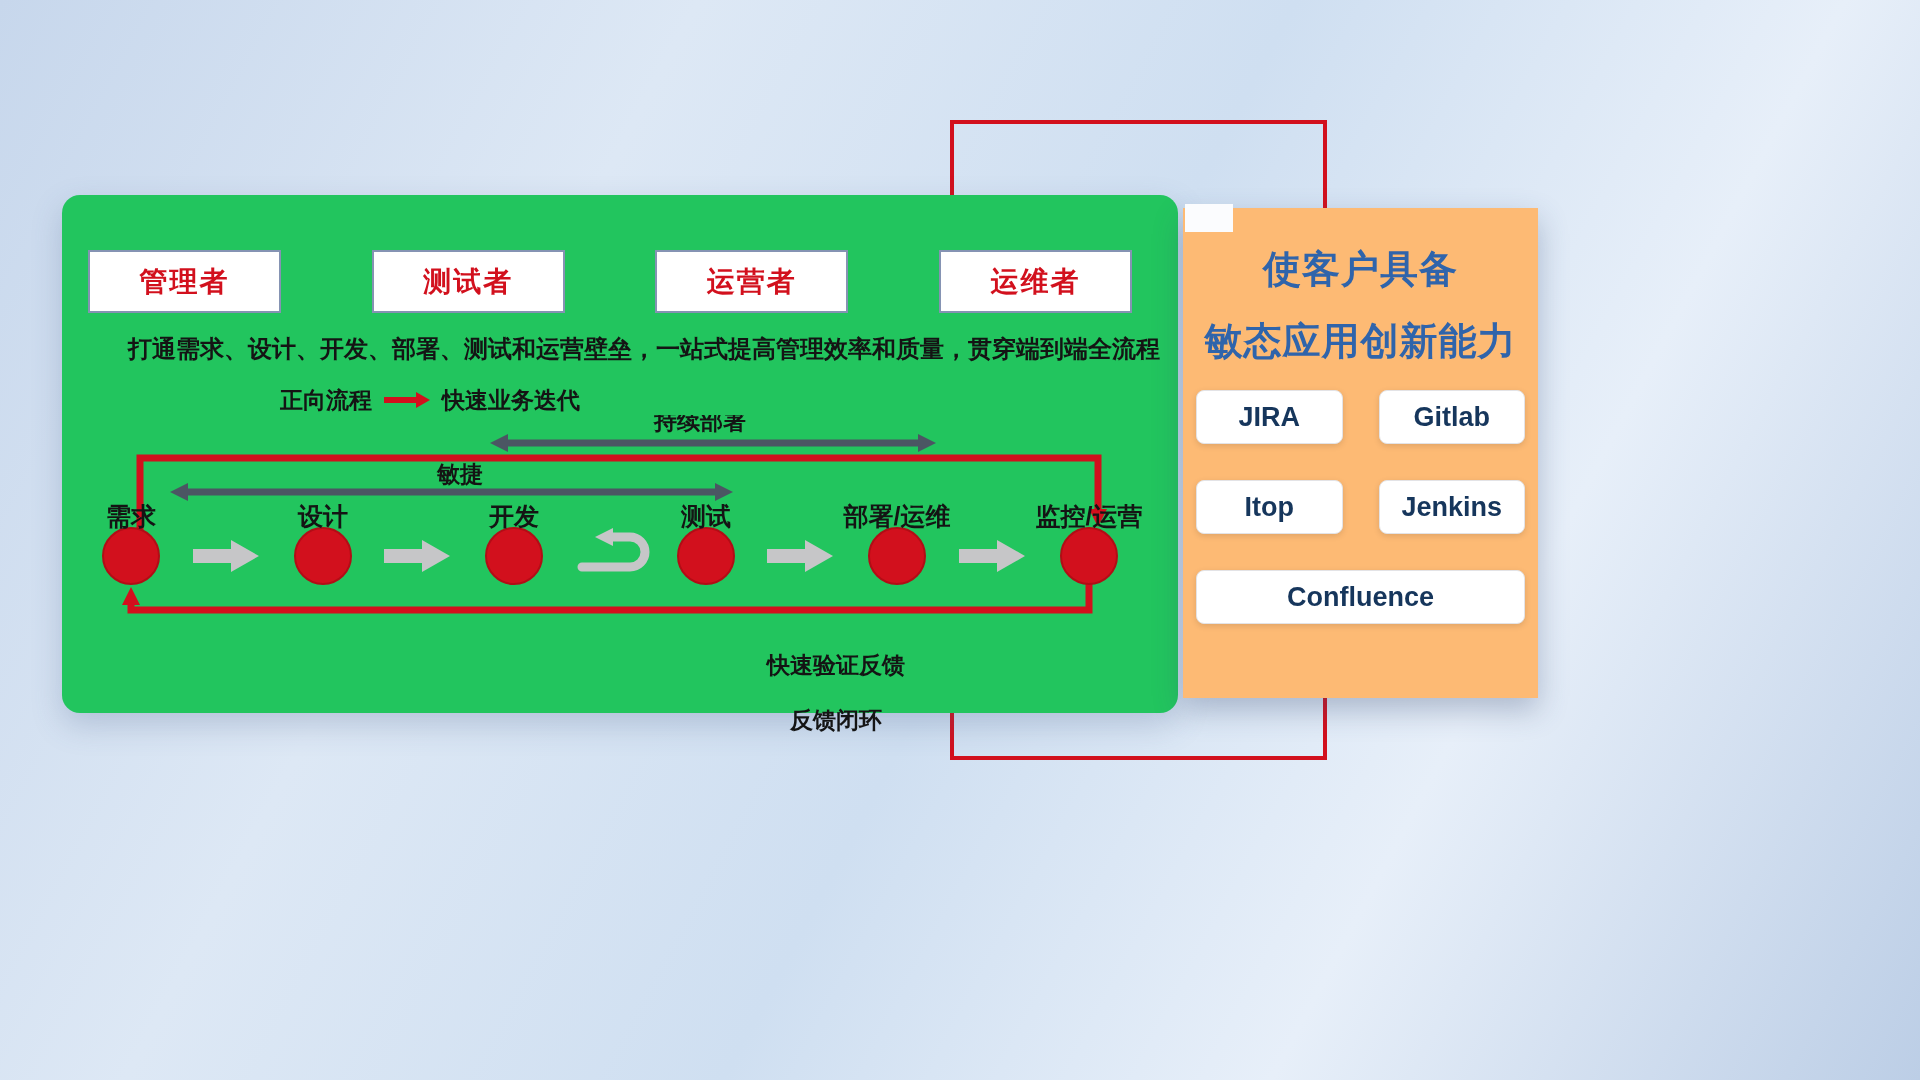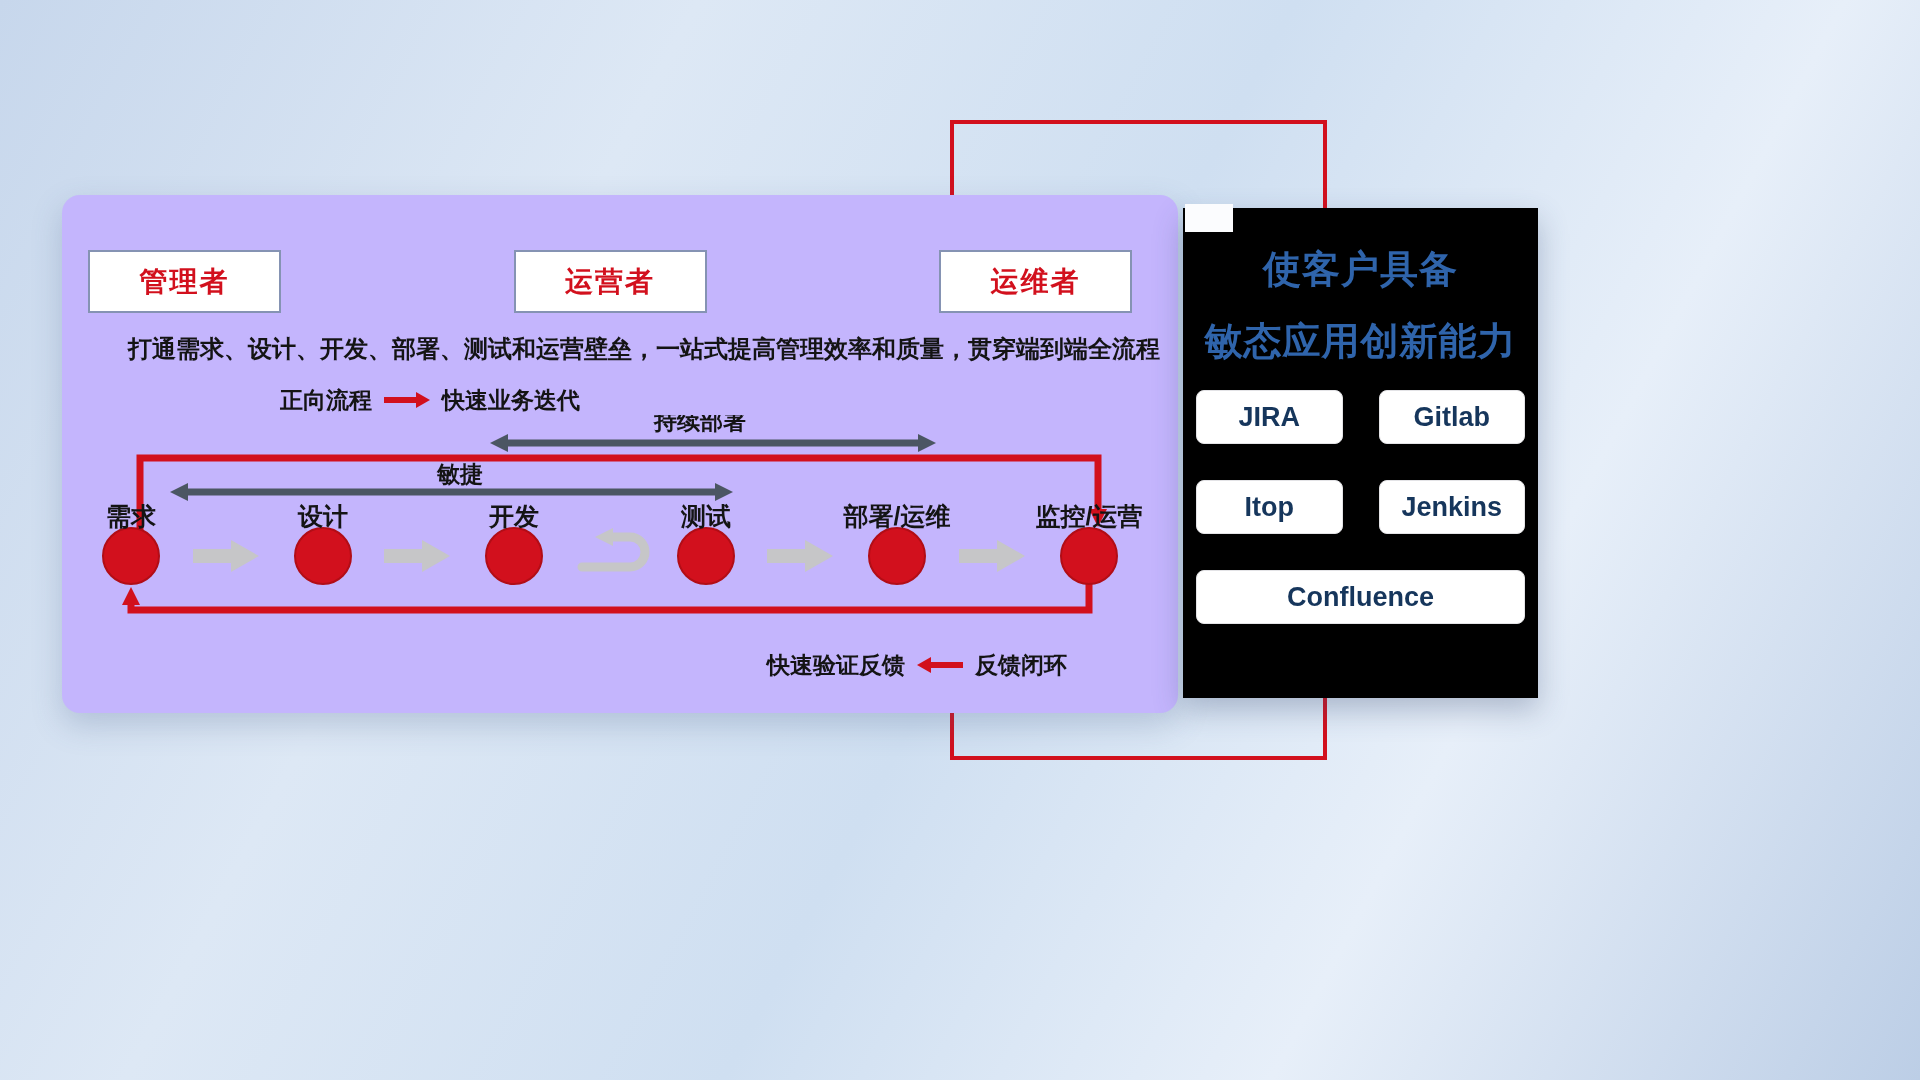--- a/index.html
+++ b/index.html
@@ -7,21 +7,21 @@
     width: 1920px; height: 1080px; overflow: hidden; position: relative;
     font-family: "Liberation Sans", "DejaVu Sans", sans-serif;
     background: linear-gradient(118deg, #c7d7ec 0%, #dde8f5 28%, #cfdff1 52%, #e7eff9 74%, #bccee6 100%);
   }
   .red-frame {
     position: absolute; left: 950px; top: 120px; width: 369px; height: 632px;
     border: 4px solid #d2101d; z-index: 1;
   }
   .panel {
     position: absolute; left: 62px; top: 195px; width: 1116px; height: 518px;
-    background: #c4b5fd; border-radius: 18px; z-index: 2;
+    background: #22c55e; border-radius: 18px; z-index: 2;
     box-shadow: 0 12px 30px rgba(70, 95, 140, 0.25);
   }
   .roles {
     position: absolute; left: 0; top: 55px; width: 100%;
     padding: 0 46px 0 26px; box-sizing: border-box;
     display: flex; justify-content: space-between;
   }
   .role-box {
     width: 193px; height: 63px; box-sizing: border-box;
     border: 2px solid #8593b3; background: #ffffff;
@@ -33,37 +33,37 @@
   .desc {
     position: absolute; left: 48px; top: 140px; width: 1050px;
     font-size: 24px; font-weight: 700; color: #141414; line-height: 28px; text-align: right;
   }
   .legend {
     position: absolute; display: flex; align-items: center; gap: 12px;
     height: 30px;
   }
   .legend span { font-size: 23px; font-weight: 700; color: #141414; }
   .legend-forward { left: 170px; top: 190px; margin-left: 48px; }
-  .legend-feedback { left: 705px; top: 455px; }
+  .legend-feedback { left: 705px; top: 455px; flex-direction: column; }
   .flow-svg { position: absolute; left: 0; top: 220px; width: 1116px; height: 250px; }
   .redline { fill: none; stroke: #d2101d; stroke-width: 7; }
   .redfill { fill: #d2101d; }
   .darkline { stroke: #4b5663; stroke-width: 7; }
   .darkfill { fill: #4b5663; }
   .grayfill { fill: #c6c6c8; }
   .grayline { fill: none; stroke: #c6c6c8; stroke-width: 9; stroke-linecap: round; }
   .node { fill: #d2101d; stroke: #b20d16; stroke-width: 2; }
   .flow-svg text {
     font-family: "Liberation Sans", "DejaVu Sans", sans-serif;
     font-weight: 700; fill: #141414; font-size: 25px; text-anchor: middle;
   }
   .flow-svg text.spanlbl { font-size: 23px; }
   .side-panel {
     position: absolute; left: 1183px; top: 208px; width: 355px; height: 490px;
-    background: #000000; z-index: 3;
+    background: #fdba74; z-index: 3;
     box-shadow: 0 12px 28px rgba(55, 75, 115, 0.32);
   }
   .corner-deco {
     position: absolute; left: 1185px; top: 204px; width: 48px; height: 28px;
     background: #fbfcfe; z-index: 4;
   }
   .side-title {
     position: absolute; width: 100%; text-align: center;
     color: #2f64ab; font-weight: 700; font-size: 38px; letter-spacing: 1px;
   }
@@ -85,20 +85,23 @@
 <body>
 
 <div class="red-frame"></div>
 <div class="corner-deco"></div>
 
 <div class="panel">
 
   <div class="roles">
     <div class="role-box">
         <span>管理者</span>
+      </div>
+    <div class="role-box">
+        <span>测试者</span>
       </div>
     <div class="role-box">
         <span>运营者</span>
       </div>
     <div class="role-box">
         <span>运维者</span>
       </div>
   </div>
 
   <div class="desc">打通需求、设计、开发、部署、测试和运营壁垒，一站式提高管理效率和质量，贯穿端到端全流程</div>

